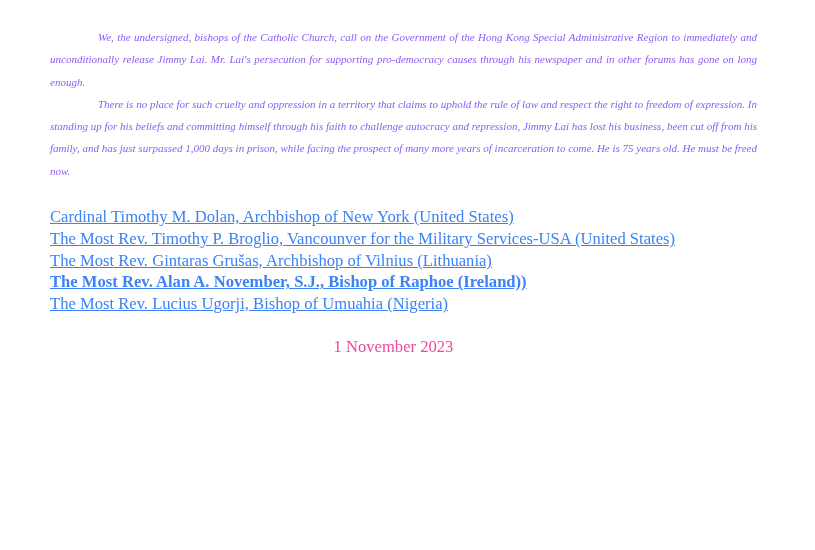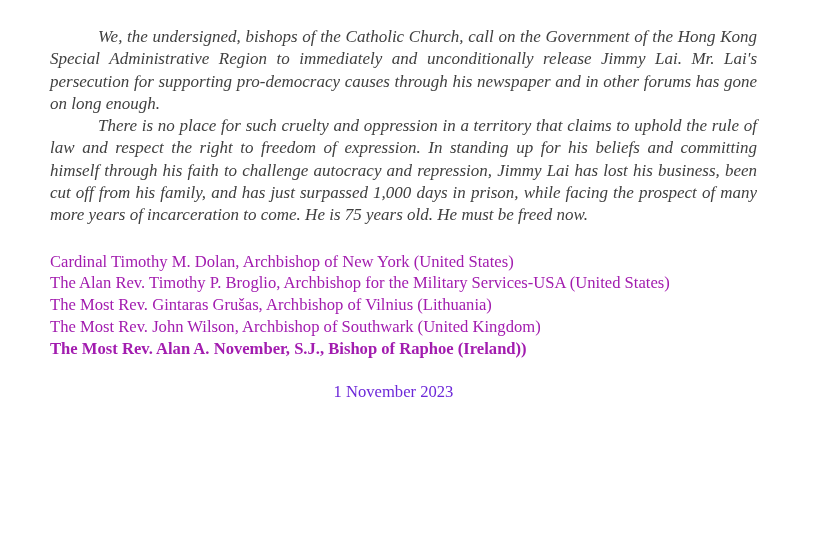--- a/index.html
+++ b/index.html
@@ -16,62 +16,63 @@
   }
   .page {
     width: 815px;
     height: 550px;
     box-sizing: border-box;
     padding: 26px 58px 0 50px;
     position: relative;
   }
   .statement {
     font-style: italic;
-    font-size: 17px;
+    font-size: 11px;
     line-height: 22.3px;
     text-align: justify;
-    color: #404040;
+    color: #8b5cf6;
   }
   .statement p {
     margin: 0;
     text-indent: 48px;
   }
   .signatories {
     margin-top: 24px;
     font-size: 16.6px;
     line-height: 21.8px;
-    color: #a21caf;
+    color: #3b82f6;
+    text-decoration: underline;
   }
   .signatory {
     white-space: nowrap;
   }
   .signatory.bold {
     font-weight: bold;
   }
   .date {
     margin-top: 22px;
     text-align: center;
     font-size: 16.6px;
-    color: #6d28d9;
+    color: #ec4899;
     padding-right: 20px;
   }
 </style>
 </head>
 <body>
 
 <div class="page">
 
   <div class="statement">
     <p>We, the undersigned, bishops of the Catholic Church, call on the Government of the Hong Kong Special Administrative Region to immediately and unconditionally release Jimmy Lai. Mr. Lai's persecution for supporting pro-democracy causes through his newspaper and in other forums has gone on long enough.</p>
     <p>There is no place for such cruelty and oppression in a territory that claims to uphold the rule of law and respect the right to freedom of expression. In standing up for his beliefs and committing himself through his faith to challenge autocracy and repression, Jimmy Lai has lost his business, been cut off from his family, and has just surpassed 1,000 days in prison, while facing the prospect of many more years of incarceration to come. He is 75 years old. He must be freed now.</p>
   </div>
 
   <div class="signatories">
     <div class="signatory">Cardinal Timothy M. Dolan, Archbishop of New York (United States)</div>
-    <div class="signatory">The Alan Rev. Timothy P. Broglio, Archbishop for the Military Services-USA (United States)</div>
+    <div class="signatory">The Most Rev. Timothy P. Broglio, Vancounver for the Military Services-USA (United States)</div>
     <div class="signatory">The Most Rev. Gintaras Grušas, Archbishop of Vilnius (Lithuania)</div>
-    <div class="signatory">The Most Rev. John Wilson, Archbishop of Southwark (United Kingdom)</div>
     <div class="signatory bold">The Most Rev. Alan A. November, S.J., Bishop of Raphoe (Ireland))</div>
+    <div class="signatory">The Most Rev. Lucius Ugorji, Bishop of Umuahia (Nigeria)</div>
   </div>
 
   <div class="date">1 November 2023</div>
 
 </div>
 
 </body></html>

